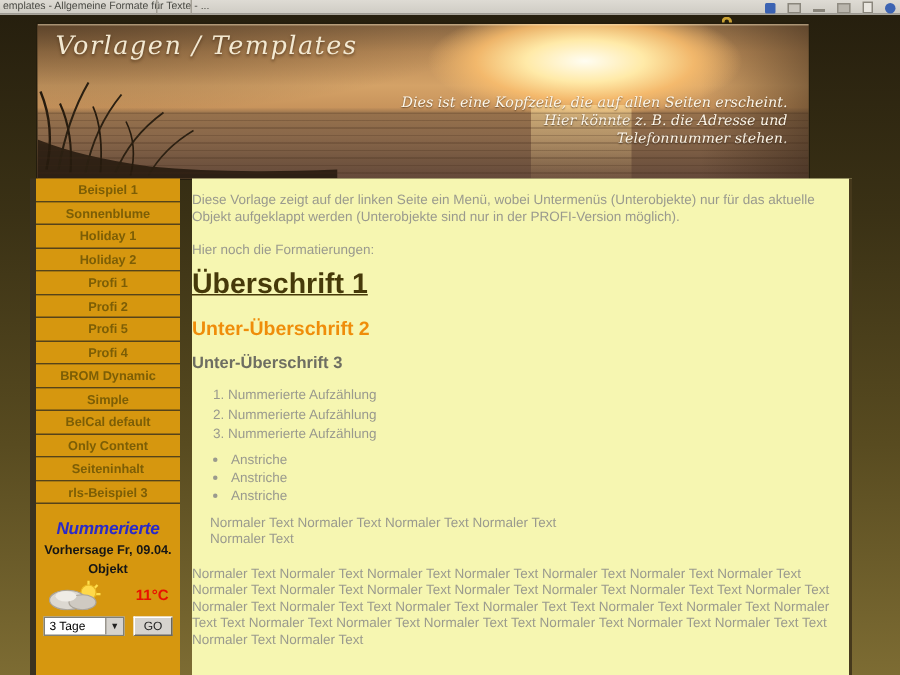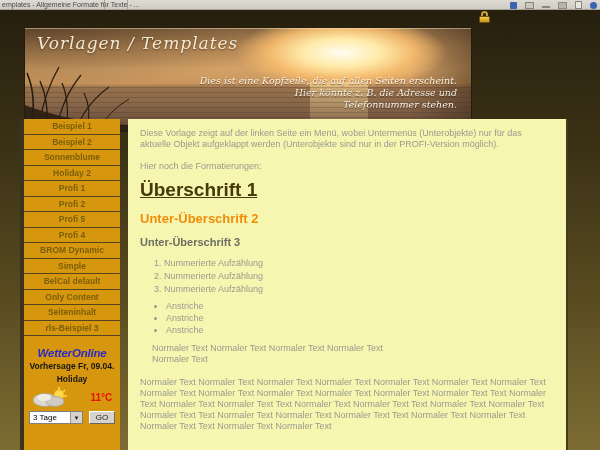--- a/index.html
+++ b/index.html
@@ -29,21 +29,21 @@
     background:linear-gradient(180deg,#261f0e 0%, #3a3115 30%, #584b20 65%, #7d6c33 100%); }
 
   
   .lock { position:absolute; left:479px; top:1px; width:12px; height:12px; }
   .lock-shackle { position:absolute; left:2px; top:0; width:7px; height:6px;
     border:2px solid #c9a133; border-bottom:none; border-radius:4px 4px 0 0; }
   .lock-body { position:absolute; left:0; bottom:0; width:11px; height:7px;
     background:linear-gradient(#f3c94d,#c6921d); border:1px solid #6e5510; border-radius:1px; }
 
   
-  .banner { position:absolute; left:25px; top:18px; width:446px; height:103px; overflow:hidden;
+  .banner { position:absolute; left:25px; top:6px; width:514px; height:103px; overflow:hidden;
     box-shadow: inset 0 1px 0 rgba(255,238,200,0.45), 0 0 0 1px #241d0d;
     background:
       radial-gradient(ellipse 140px 50px at 71% 24%, #fffdf2 0%, #ffeaa8 28%, rgba(250,190,110,0.85) 52%, rgba(230,160,90,0) 75%),
       radial-gradient(ellipse at 0% 0%, rgba(55,38,22,0.55), rgba(0,0,0,0) 42%),
       linear-gradient(90deg, rgba(0,0,0,0) 86%, rgba(52,36,22,0.5) 100%),
       linear-gradient(180deg,#8a6844 0%,#bb8c58 18%,#d4a267 40%,#c8945c 54%,#96714c 58%,#8a684a 72%,#735640 88%,#64493a 100%);
   }
   .banner::after { content:""; position:absolute; left:0; right:0; top:57%; bottom:0;
     background:repeating-linear-gradient(180deg, rgba(60,38,22,0.22) 0 1px, rgba(0,0,0,0) 1px 5px); }
   .reflection { position:absolute; left:64%; top:52%; width:13%; height:48%;
@@ -75,21 +75,21 @@
     display:flex; cursor:pointer; }
   .w-select-text { flex:1; font-size:8px; color:#000; padding:1px 0 0 3px; white-space:nowrap; }
   .w-select-btn { width:12px; background:#d6d3ce; border-left:1px solid #9a968e;
     display:flex; align-items:center; justify-content:center; font-size:6px; color:#222; }
   .w-go { width:26px; height:13px; background:#d6d3ce; font-size:8px; color:#222;
     text-align:center; line-height:11px; cursor:pointer;
     border:1px solid; border-color:#ffffff #6a675f #6a675f #ffffff; }
 
   
   .content { position:absolute; left:128px; top:109px; width:440px; bottom:0;
-    background:#f6f6b1; border-right:2px solid #46391c; padding:9px 12px; }
+    background:#f6f6b1; border-right:2px solid #46391c; padding:9px 0; }
   .content p, .content li { font-size:9px; line-height:11px; color:#9a9a8e; }
   .intro  { margin:0 0 11px; }
   .label2 { margin:0; }
   .h1 { margin:8px 0 0; font-size:19px; line-height:20px; font-weight:bold; color:#46390a;text-decoration:underline; }
   .h2 { margin:12px 0 0; font-size:13px; line-height:13px; font-weight:bold; color:#ef8d0a; }
   .h3 { margin:12px 0 0; font-size:11px; line-height:11px; font-weight:bold; color:#6e6e62; }
   .content ol { margin:9px 0 4px; padding-left:24px; }
   .content ol li { line-height:13px; }
   .content ul { margin:0 0 7px; padding-left:26px; list-style-type:disc; }
   .content ul li { line-height:12px; }
@@ -138,38 +138,38 @@
       <div class="site-title">Vorlagen / Templates</div>
       <div class="tagline">
         <div>Dies ist eine Kopfzeile, die auf allen Seiten erscheint.</div>
         <div>Hier könnte z. B. die Adresse und</div>
         <div>Telefonnummer stehen.</div>
       </div>
     </div>
 
     <div class="sidebar">
       <div class="menu-item">Beispiel 1</div>
-      <div class="menu-item">Beispiel 2</div>
       <div class="menu-item">Sonnenblume</div>
+      <div class="menu-item">Holiday 1</div>
       <div class="menu-item">Holiday 2</div>
       <div class="menu-item">Profi 1</div>
       <div class="menu-item">Profi 2</div>
       <div class="menu-item">Profi 5</div>
       <div class="menu-item">Profi 4</div>
       <div class="menu-item">BROM Dynamic</div>
       <div class="menu-item">Simple</div>
       <div class="menu-item">BelCal default</div>
       <div class="menu-item">Only Content</div>
       <div class="menu-item">Seiteninhalt</div>
       <div class="menu-item">rls-Beispiel 3</div>
 
       <div class="weather">
-        <div class="w-logo">WetterOnline</div>
+        <div class="w-logo">Nummerierte</div>
         <div class="w-line">Vorhersage Fr, 09.04.</div>
-        <div class="w-line">Holiday</div>
+        <div class="w-line">Objekt</div>
         <div class="w-row">
           <svg width="36" height="20" viewBox="0 0 36 20">
             <line x1="27" y1="0" x2="27" y2="3" stroke="#ffdf4d" stroke-width="1.5"></line>
             <line x1="33" y1="3" x2="31" y2="5" stroke="#ffdf4d" stroke-width="1.5"></line>
             <line x1="35" y1="9" x2="32" y2="9" stroke="#ffdf4d" stroke-width="1.5"></line>
             <circle cx="27" cy="8" r="5" fill="#ffd94a" stroke="#e8b720" stroke-width="0.8"></circle>
             <ellipse cx="13" cy="13" rx="12" ry="6.5" fill="#dcd8d1" stroke="#aaa49a" stroke-width="0.8"></ellipse>
             <ellipse cx="23" cy="14.5" rx="9" ry="5" fill="#cfcac2" stroke="#aaa49a" stroke-width="0.8"></ellipse>
             <ellipse cx="12" cy="10.5" rx="7" ry="3.5" fill="#efece6"></ellipse>
           </svg>

